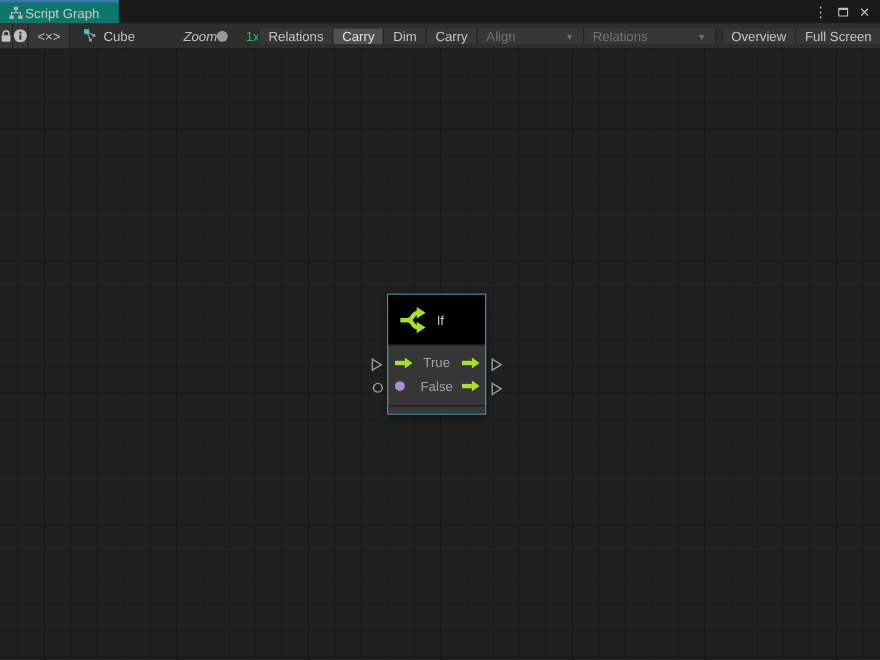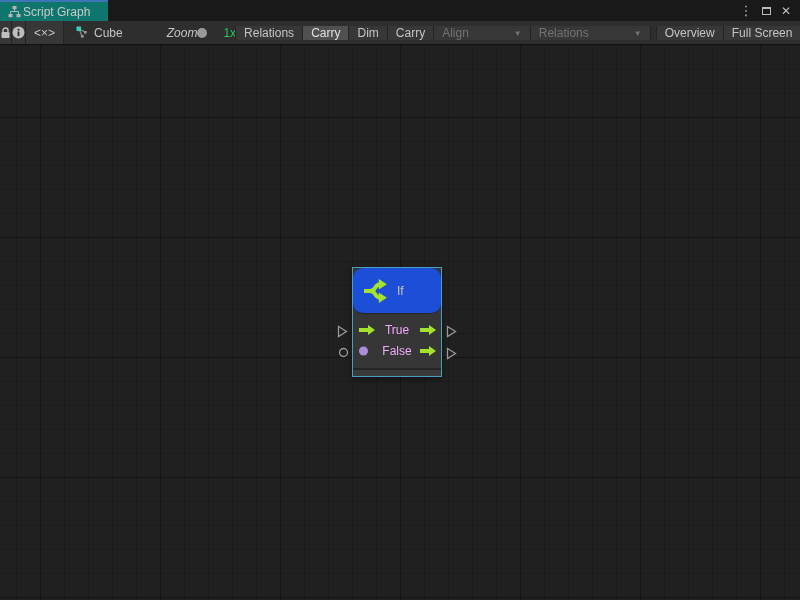--- a/index.html
+++ b/index.html
@@ -76,29 +76,29 @@
 
   
   .node {
     position:absolute; left:352px; top:222px; 
     width:90px; height:110px;
     background:#363636;
     border:1px solid #4a9fc0;
     box-shadow:0 2px 6px rgba(0,0,0,0.45);
   }
   .node-header {
-    height:46px; background:#1d4ed8; border-bottom:1px solid #252525;
-    display:flex; align-items:center; padding-left:9px; gap:9px;border-radius:10px;
+    height:46px; background:#000000; border-bottom:1px solid #252525;
+    display:flex; align-items:center; padding-left:9px; gap:9px;
   }
   .node-title { color:#c6c6c6; font-size:12px; }
   .node-body { padding:5px 0; }
   .node-row { position:relative; height:21px; display:flex; align-items:center; justify-content:center; }
   .node-row .pin-left  { position:absolute; left:6px;  top:50%; transform:translateY(-50%); display:flex; }
   .node-row .pin-right { position:absolute; right:5px; top:50%; transform:translateY(-50%); display:flex; }
-  .port-label { color:#f0abfc; font-size:12px; }
+  .port-label { color:#a3a3a3; font-size:12px; }
   .bool-dot { width:9px; height:9px; border-radius:50%; background:#a98fd8; }
   .node-footer {
     position:absolute; left:0; right:0; bottom:0; height:8px;
     background:#3a3a3a; border-top:2px solid #252525;
   }
   .ext-port { position:absolute; display:flex; }
   .ext-left-1  { left:-16px; top:57px; }
   .ext-left-2  { left:-15px; top:79px; }
   .ext-right-1 { right:-16px; top:57px; }
   .ext-right-2 { right:-16px; top:79px; }

